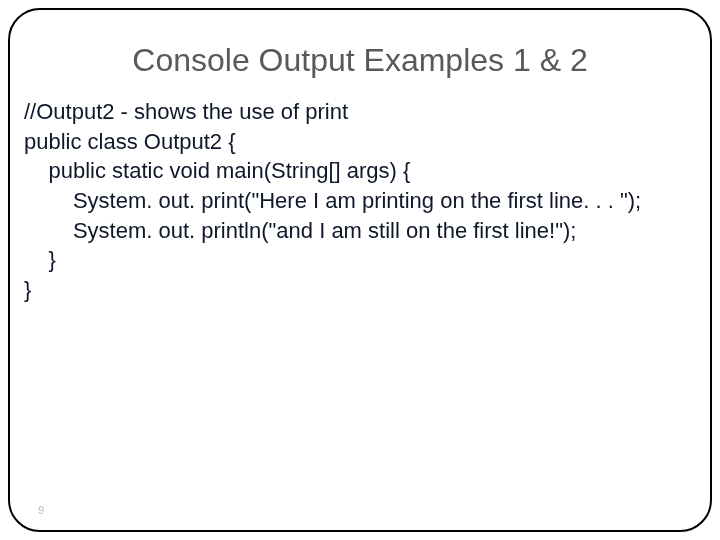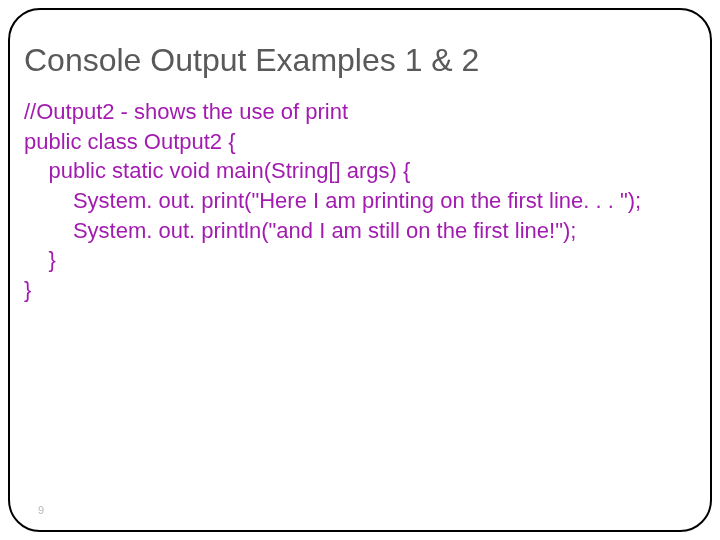--- a/index.html
+++ b/index.html
@@ -16,28 +16,28 @@
     left: 8px;
     right: 8px;
     bottom: 8px;
     border: 2px solid #000;
     border-radius: 32px;
     padding: 20px 14px 14px 14px;
   }
   .title {
     font-size: 32px;
     color: #595959;
-    text-align: left;
+    text-align: center;
     margin-top: 12px;
     margin-bottom: 18px;
     font-weight: normal;
   }
   .code {
     font-size: 22px;
-    color: #a21caf;
+    color: #0f172a;
     line-height: 1.35;
     white-space: pre-wrap;
     font-family: Arial, Helvetica, sans-serif;
   }
   .page-num {
     position: absolute;
     left: 28px;
     bottom: 14px;
     font-size: 11px;
     color: #b8b8b8;

